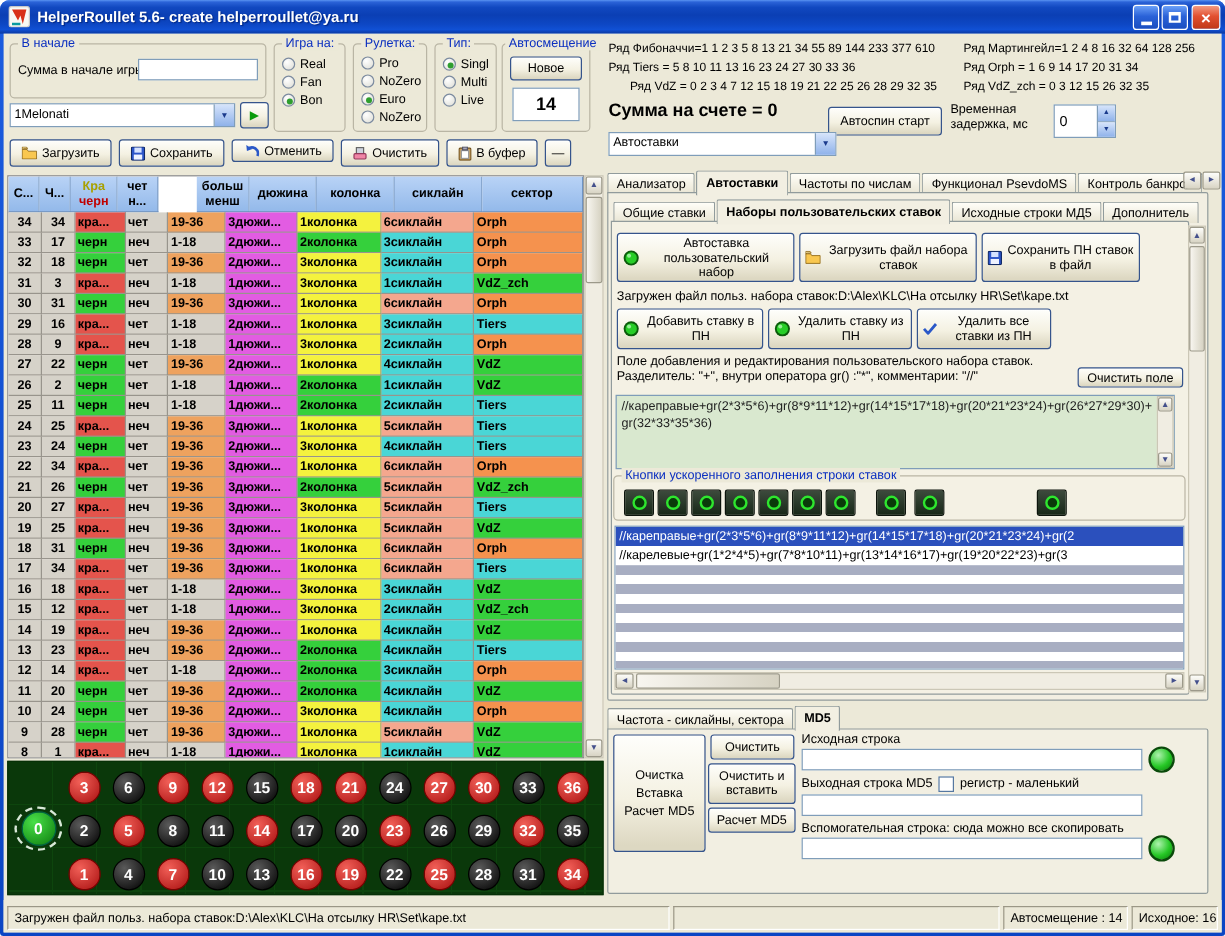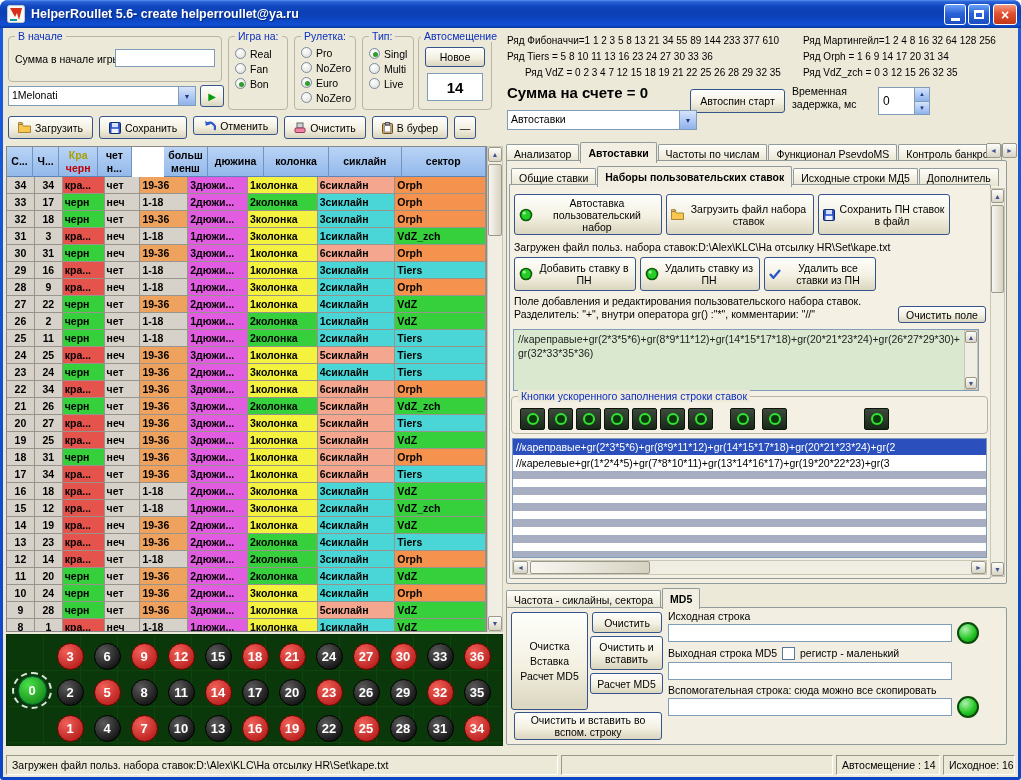--- a/index.html
+++ b/index.html
@@ -883,21 +883,20 @@
   <div class="lbl" style="left:668px;top:610px;">Исходная строка</div>
   <input class="input" style="left: 668px; top: 624px; width: 284px; height: 18px;" value="">
   <div class="orbbtn" style="left:957px;top:622px;"></div>
   <div class="lbl" style="left:668px;top:647px;">Выходная строка MD5</div>
   <div class="checkbox" style="left:782px;top:647px;"></div>
   <div class="lbl" style="left:800px;top:647px;">регистр  - маленький</div>
   <input class="input" style="left: 668px; top: 662px; width: 284px; height: 18px;" value="">
   <div class="lbl" style="left:668px;top:684px;">Вспомогательная строка: сюда можно все скопировать</div>
   <input class="input" style="left: 668px; top: 698px; width: 284px; height: 18px;" value="">
   <div class="orbbtn" style="left:957px;top:696px;"></div>
-  <div class="btn" style="left:514px;top:712px;width:148px;height:28px;padding:2px;white-space:normal;line-height:12px;">Очистить и вставить во вспом. строку</div>
 
   <div class="statusbar">
     <div class="sunk" style="width:552px;">Загружен файл польз. набора ставок:D:\Alex\KLC\На отсылку HR\Set\kape.txt</div>
     <div class="sunk" style="flex:1;"></div>
     <div class="sunk" style="width:104px;">Автосмещение : 14</div>
     <div class="sunk" style="width:72px;">Исходное: 16</div>
   </div>
 </div>
 
 </body></html>

